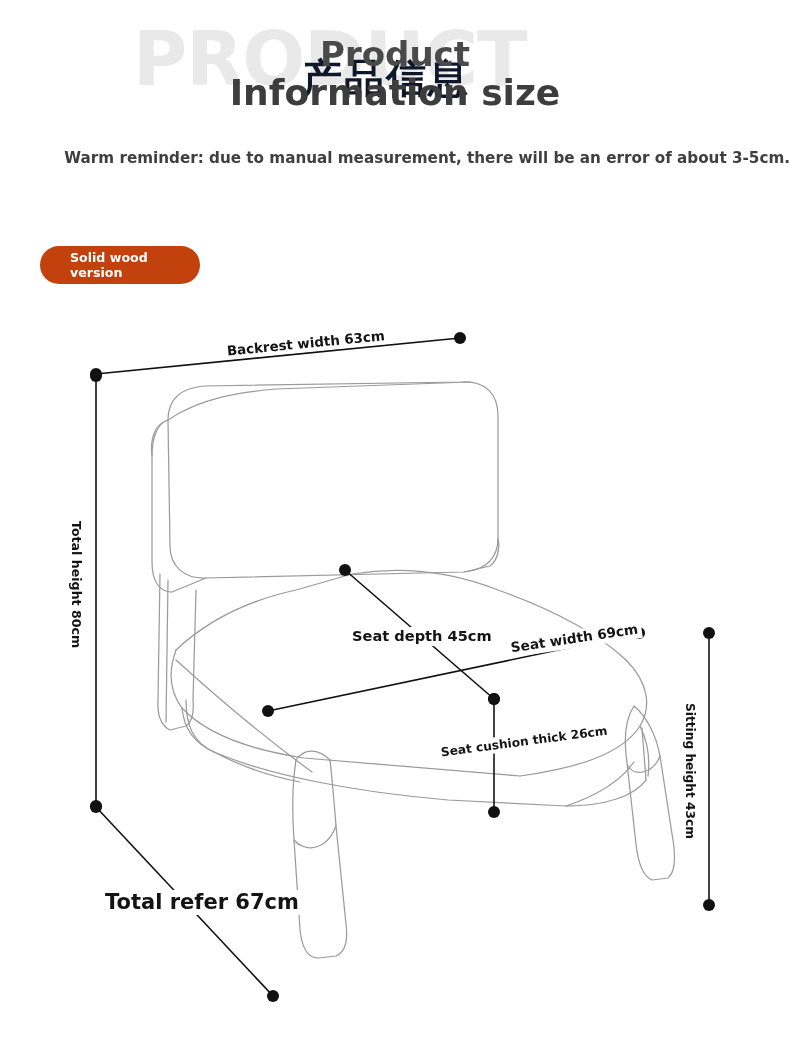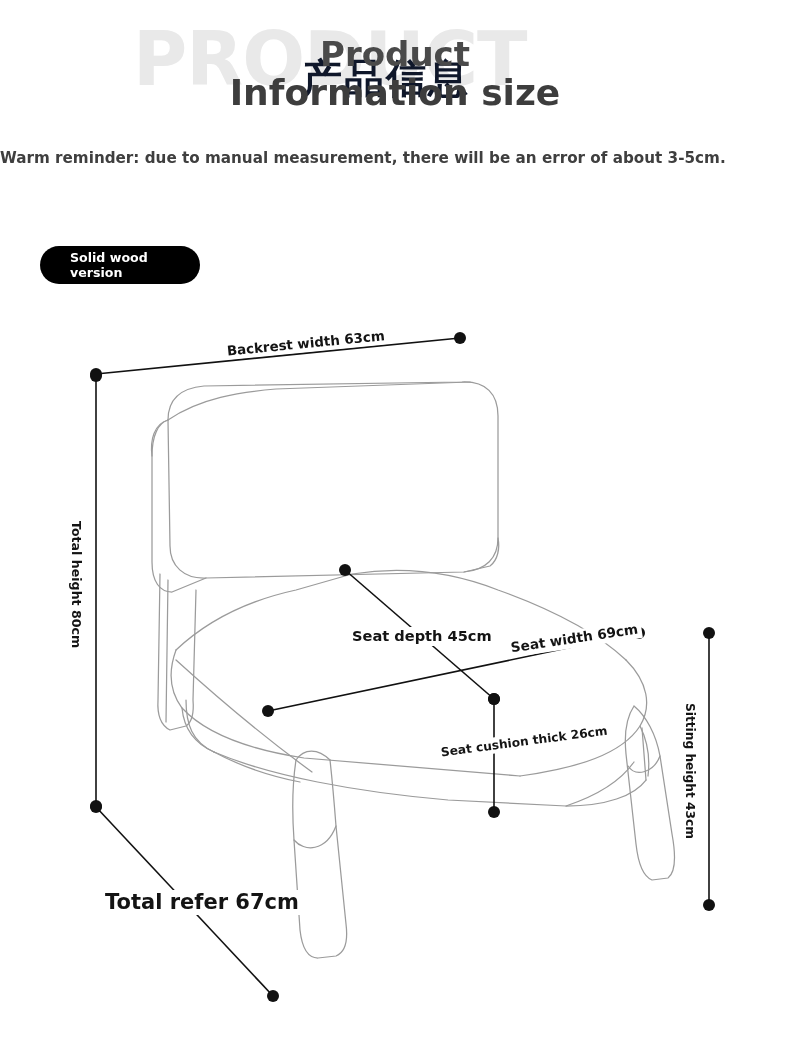--- a/index.html
+++ b/index.html
@@ -73,36 +73,36 @@
     letter-spacing: 0px;
     margin-top: 4px;
   }
 
   
   .reminder {
     position: absolute;
     left: 0;
     top: 148px;
     width: 790px;
-    text-align: left;
+    text-align: right;
     font-size: 15.2px;
     font-weight: 600;
     color: #3f3f3f;
     line-height: 1.42;
   }
   .reminder span { display: block; white-space: nowrap; }
 
   
   .badge {
     position: absolute;
     left: 40px;
     top: 246px;
     width: 160px;
     height: 38px;
-    background: #000000;
+    background: #c2410c;
     border-radius: 19px;
     box-sizing: border-box;
   }
   .badge-text {
     position: absolute;
     left: 30px;
     top: 5px;
     color: #ffffff;
     font-size: 12.6px;
     font-weight: 700;

